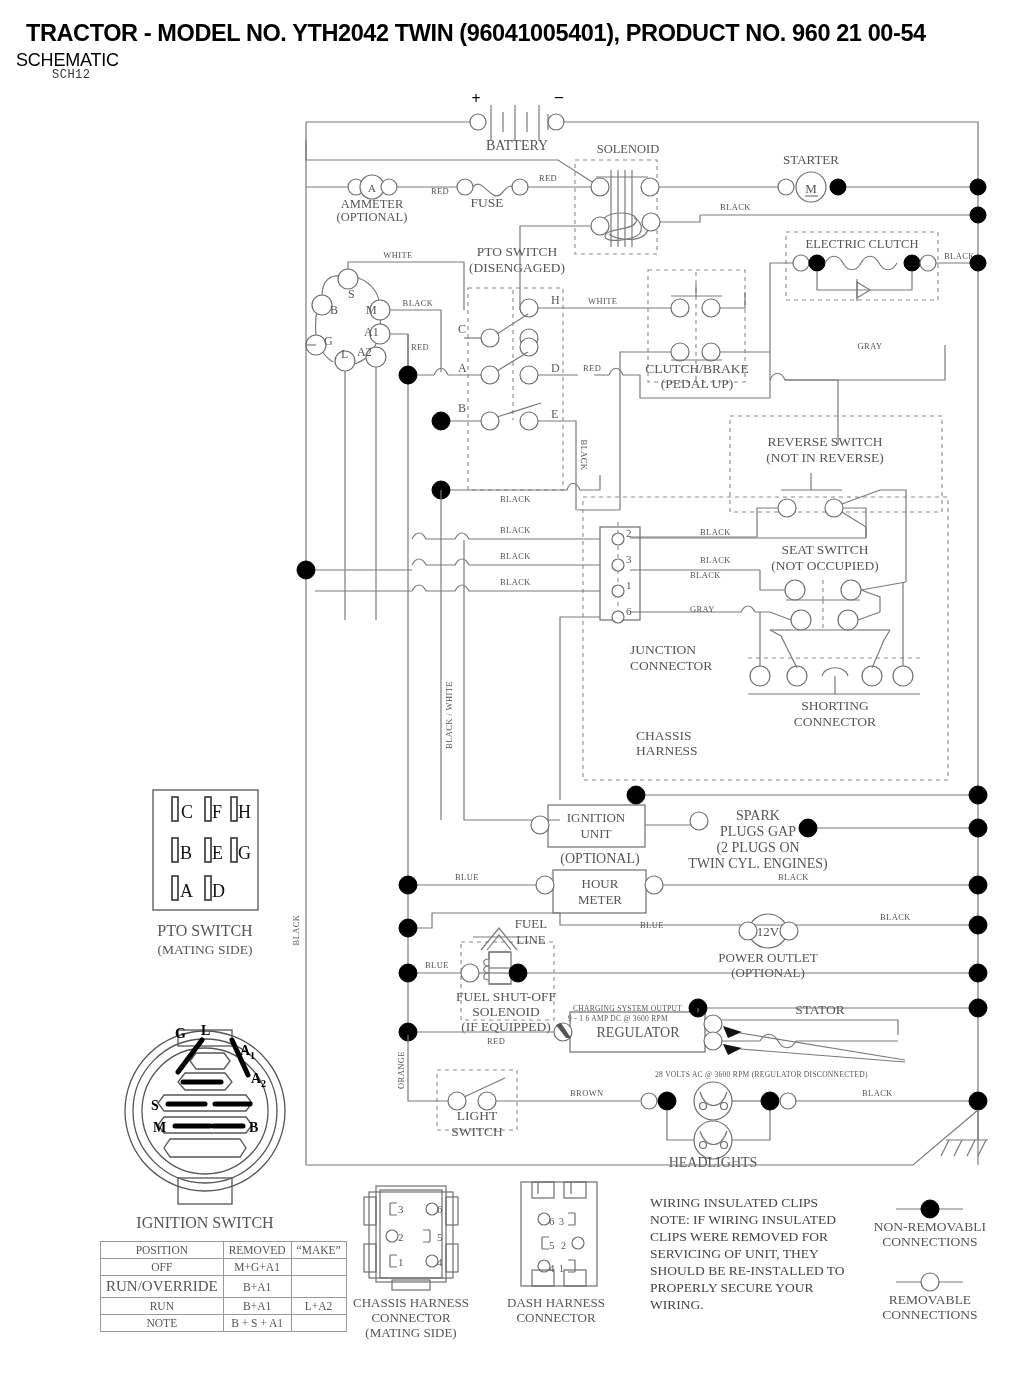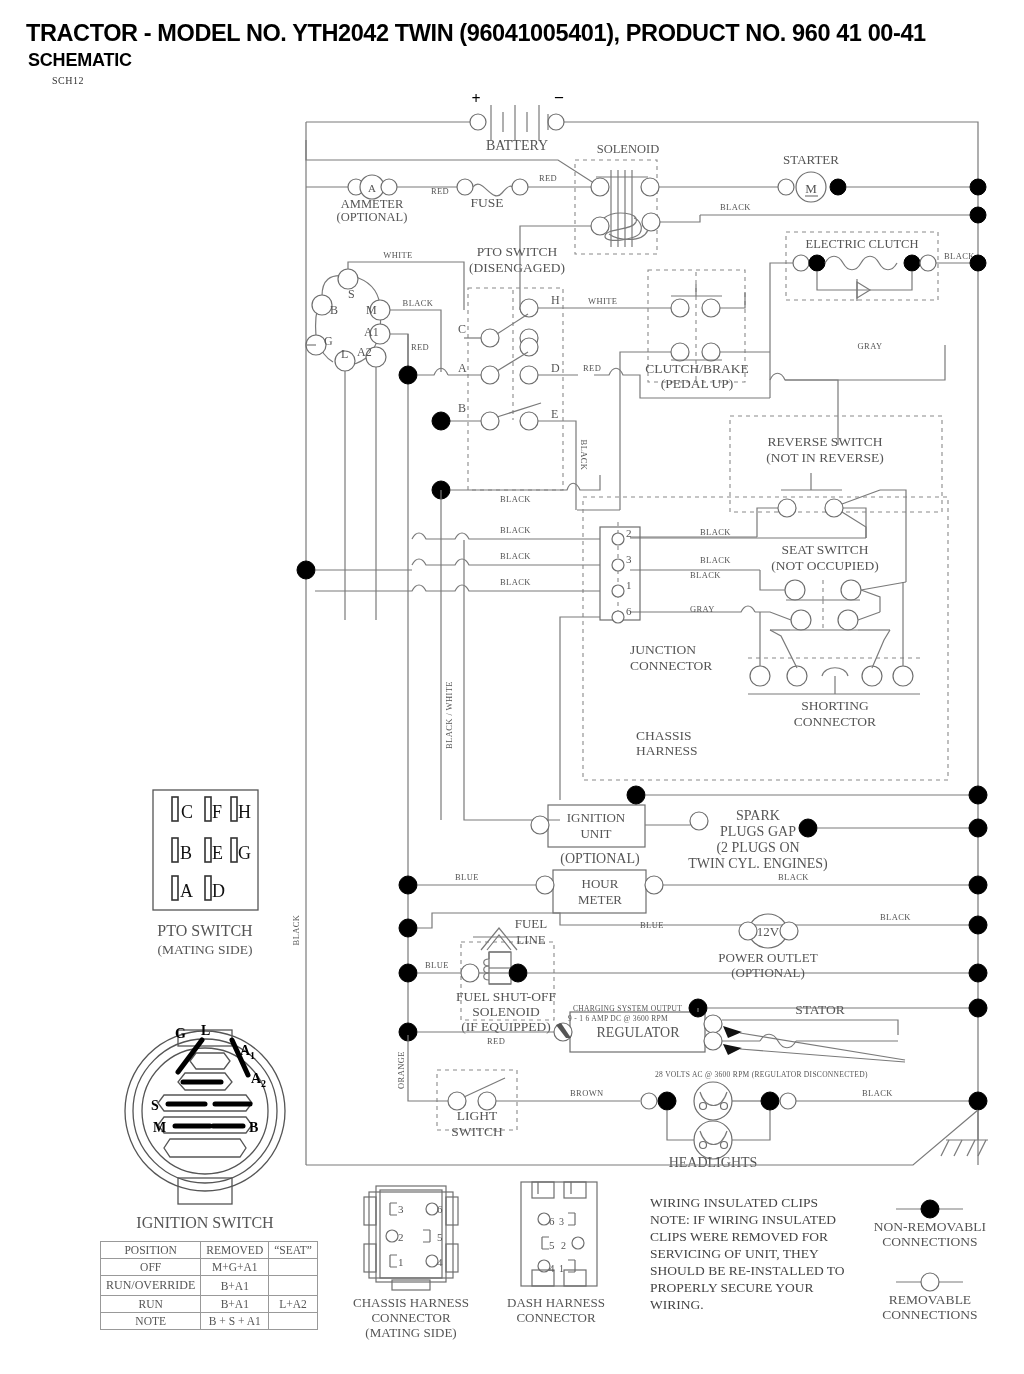--- a/index.html
+++ b/index.html
@@ -2,24 +2,24 @@
 <html><head>
 <meta charset="utf-8">
 <title>Tractor Schematic</title>
 <style>
   html,body{margin:0;padding:0;background:#ffffff;}
   body{width:1024px;height:1374px;position:relative;
        font-family:"Liberation Serif", serif;color:#000;}
   #root{position:relative;width:1024px;height:1374px;overflow:hidden;}
   .title1{position:absolute;left:26px;top:20px;font-family:"Liberation Sans",sans-serif;
           font-weight:bold;font-size:23.5px;letter-spacing:-0.4px;white-space:nowrap;}
-  .title2{position:absolute;left:28px;top:50px;font-family:"Liberation Sans",sans-serif;
-          font-weight:bold;font-size:18px;letter-spacing:-0.2px;}
-  .sch{position:absolute;left:52px;top:75px;font-size:10px;color:#333;
-       font-family:Liberation Serif, serif;letter-spacing:0.5px;}
+  .title2{position:absolute;left:16px;top:50px;font-family:"Liberation Sans",sans-serif;
+          font-weight:normal;font-size:18px;letter-spacing:-0.2px;}
+  .sch{position:absolute;left:52px;top:68px;font-size:12px;color:#333;
+       font-family:Liberation Mono, monospace;letter-spacing:0.5px;}
   svg{position:absolute;left:0;top:0;}
   text{font-family:"Liberation Serif",serif;fill:#444;}
   .lbl{font-size:14px;fill:#555;}
   .lbl-sm{font-size:8.5px;fill:#555;letter-spacing:0.4px;}
   .lbl-xs{font-size:7.5px;fill:#555;letter-spacing:0.3px;}
   .lbl-pin{font-size:12px;fill:#555;}
   .lbl-note{font-size:13.5px;fill:#444;}
   .wire{stroke:#7a7a7a;stroke-width:1.2;fill:none;}
   .wire-d2{stroke:#8a8a8a;stroke-width:1.1;fill:none;stroke-dasharray:4 4;}
   .nodeO{fill:#ffffff;stroke:#6e6e6e;stroke-width:1.2;}
@@ -29,21 +29,21 @@
   .thick{stroke:#000;stroke-width:5;stroke-linecap:round;}
   .tbl{position:absolute;border-collapse:collapse;font-family:"Liberation Serif",serif;}
   .tbl td{border:1px solid #999;font-size:11.5px;color:#555;padding:2px 5px;text-align:center;
           white-space:nowrap;}
 </style>
 </head>
 <body>
 
 <div id="root">
 
-  <div class="title1">TRACTOR - MODEL NO. YTH2042 TWIN (96041005401), PRODUCT NO. 960 41 00-41</div>
+  <div class="title1">TRACTOR - MODEL NO. YTH2042 TWIN (96041005401), PRODUCT NO. 960 21 00-54</div>
   <div class="title2">SCHEMATIC</div>
   <div class="sch">SCH12</div>
 
   <svg width="1024" height="1374">
 
     <path class="wire" d="M306,122 L470,122"></path>
     <path class="wire" d="M563,122 L978,122 L978,1165"></path>
     <path class="wire" d="M306,122 L306,190"></path>
     <path class="wire" d="M306,190 L306,1165"></path>
 
@@ -618,29 +618,29 @@
       <text class="lbl" x="930" y="1319" text-anchor="middle" style="font-size:13.5px">CONNECTIONS</text>
     </g>
 
   </svg>
 
   <table class="tbl" style="left:100px;top:1241px;width:206px;">
     <tbody id="ign-table-body">
         <tr>
           <td style="width: 70px;">POSITION</td>
           <td>REMOVED</td>
-          <td>“SEAT”</td>
+          <td>“MAKE”</td>
         </tr>
         <tr>
           <td>OFF</td>
           <td>M+G+A1</td>
           <td></td>
         </tr>
         <tr>
-          <td style="font-size: 12px; margin-top: 44px;">RUN/OVERRIDE</td>
+          <td style="font-size: 15px; margin-top: 44px;">RUN/OVERRIDE</td>
           <td>B+A1</td>
           <td></td>
         </tr>
         <tr>
           <td>RUN</td>
           <td>B+A1</td>
           <td>L+A2</td>
         </tr>
         <tr>
           <td>NOTE</td>

